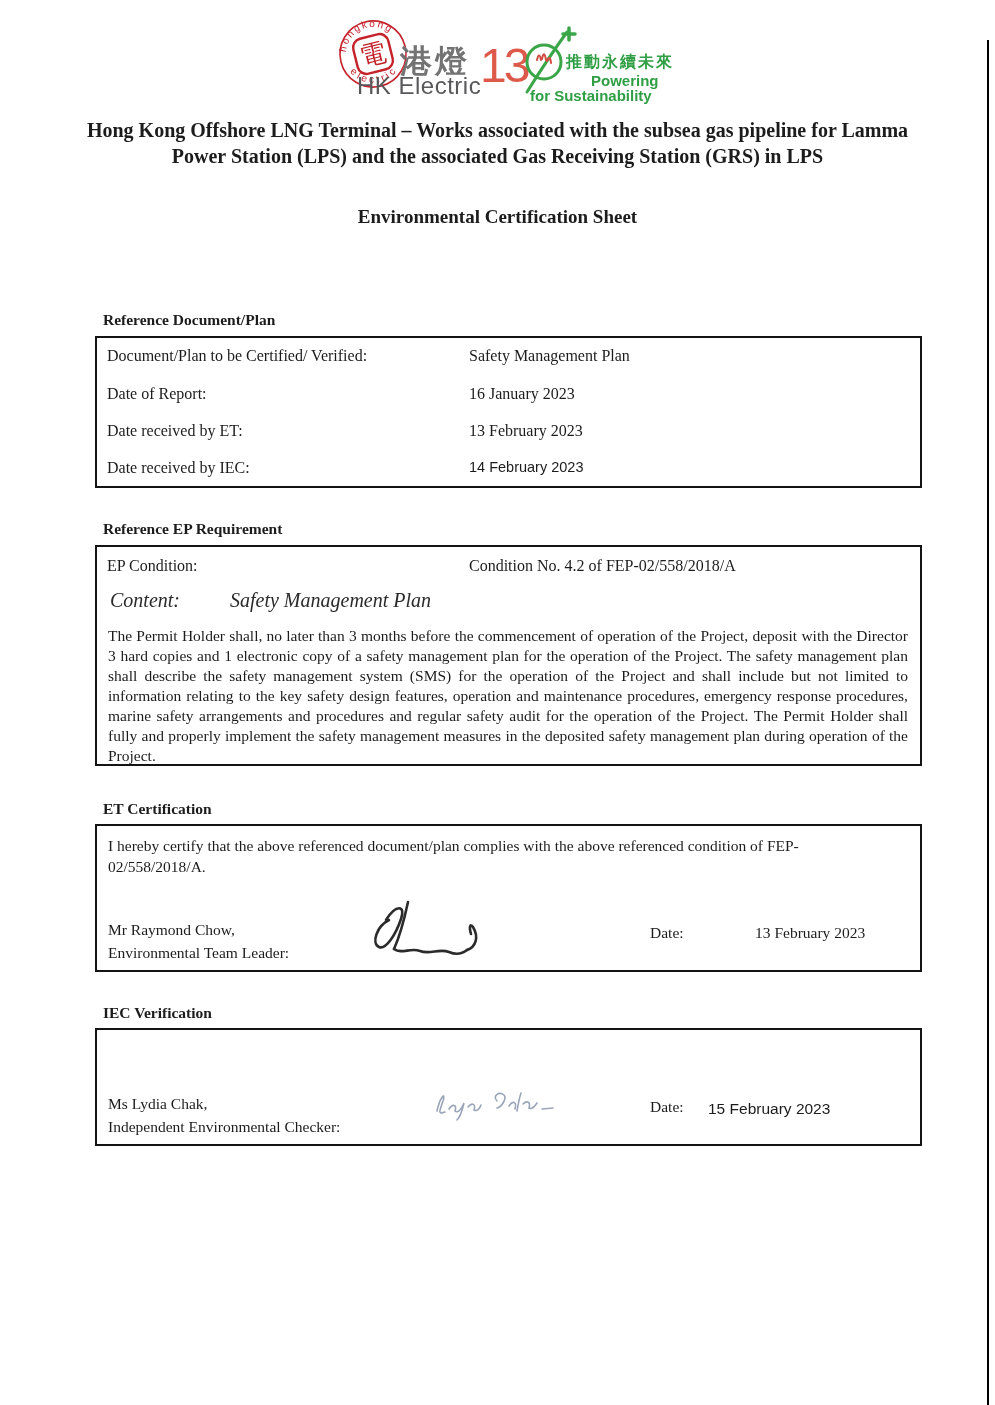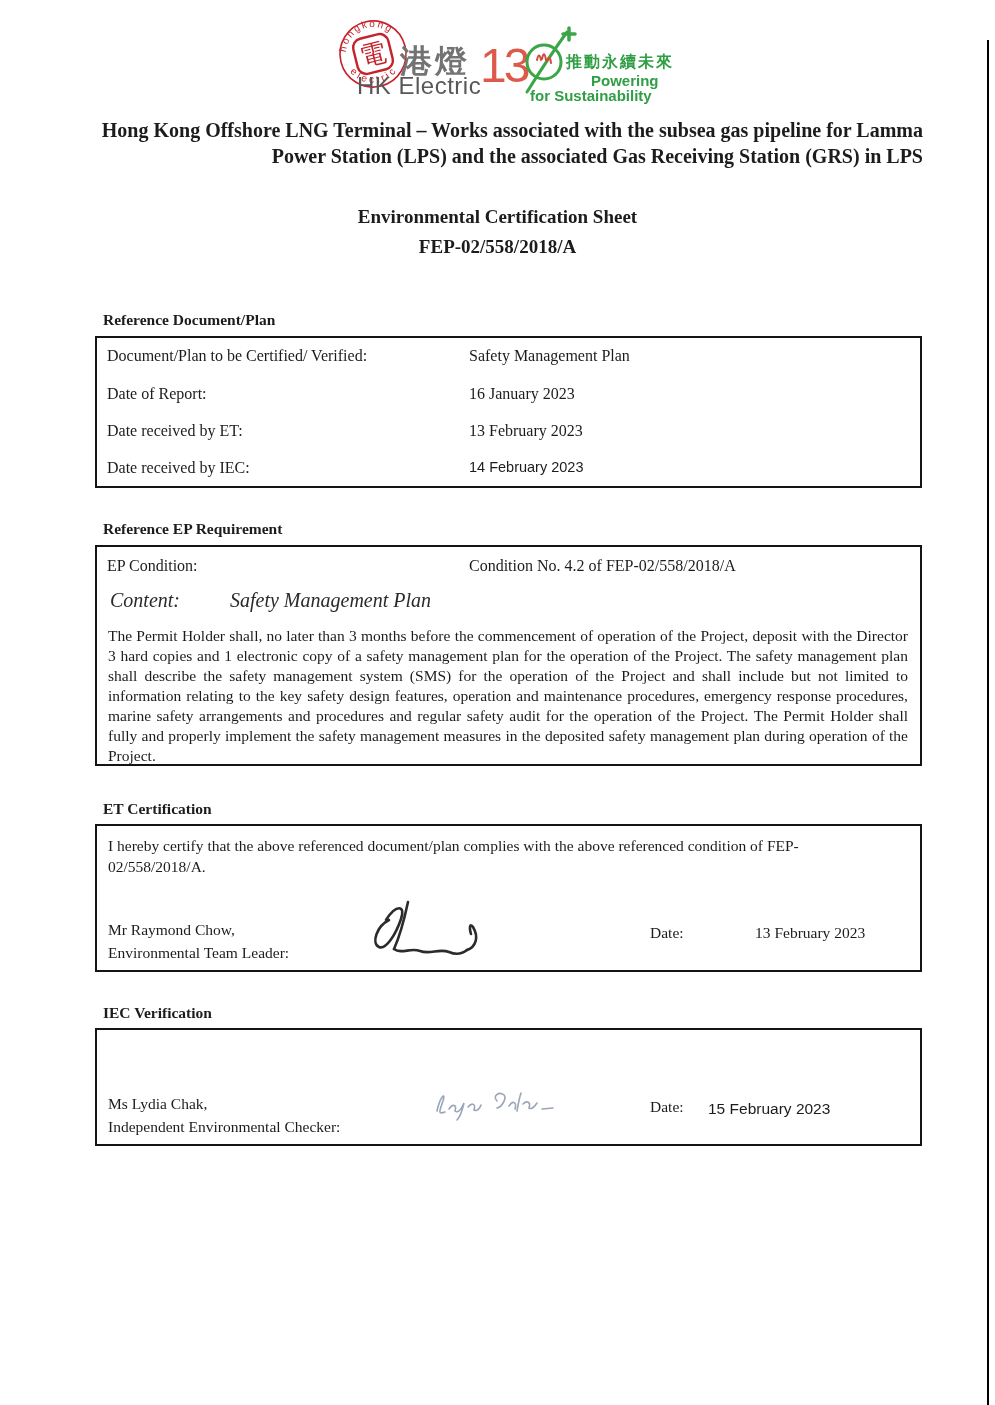--- a/index.html
+++ b/index.html
@@ -8,21 +8,21 @@
     margin:0 auto;overflow:hidden;
     font-family:"Liberation Serif",serif;color:#1c1c1c;
   }
   .abs{position:absolute;}
   
   .brand-cn{font-size:32px;font-weight:600;color:#737373;letter-spacing:3px;font-family:"DejaVu Sans",sans-serif;}
   .brand-en{font-size:24px;font-weight:500;color:#58585b;font-family:"Liberation Sans",sans-serif;letter-spacing:0.5px;}
   .tag-cn{font-size:16px;font-weight:bold;color:#2f9e44;letter-spacing:2px;font-family:"DejaVu Sans",sans-serif;}
   .tag-en{font-size:15px;font-weight:bold;color:#2f9e44;font-family:"Liberation Sans",sans-serif;}
   
-  .doc-title{left:72px;top:117px;width:851px;text-align:right;font-size:20px;font-weight:bold;line-height:26px;font-family:Liberation Serif, serif;}
+  .doc-title{left:72px;top:117px;width:851px;text-align:center;font-size:20px;font-weight:bold;line-height:26px;font-family:Liberation Serif, serif;}
   .doc-subtitle{left:72px;top:206px;width:851px;text-align:center;font-size:19px;font-weight:bold;}
   .doc-permit{left:72px;top:236px;width:851px;text-align:center;font-size:19px;font-weight:bold;}
   
   .sec-h{left:103px;font-size:15.5px;font-weight:bold;}
   
   .box{left:95px;width:823px;border:2px solid #141414;background:#fff;}
   .lbl{font-size:16px;}
   .val{font-size:16px;}
   .sans{font-family:"Liberation Sans",sans-serif;font-size:14.5px;}
   .ital{font-style:italic;font-size:20px;color:#2a2a2a;}
@@ -62,21 +62,20 @@
     <path d="M47 66 C57 50 74 24 87 6" fill="none" stroke="#3aa648" stroke-width="3" stroke-linecap="round"></path>
     <path d="M57 34 q2 -9 4 0 M62 33 q2 -10 4 1 M67 35 q3 -7 4 2" fill="none" stroke="#d14a41" stroke-width="2" stroke-linecap="round"></path>
     <path d="M89 2 v12 M83 8 h12" stroke="#3aa648" stroke-width="3.5" stroke-linecap="round"></path>
   </svg>
   <div class="abs tag-cn" style="left:566px;top:52px;">推動永續未來</div>
   <div class="abs tag-en" style="left:566px;top:72px;margin-left:25px;">Powering</div>
   <div class="abs tag-en" style="left:530px;top:87px;">for Sustainability</div>
 
   <div class="abs doc-title">Hong Kong Offshore LNG Terminal – Works associated with the subsea gas pipeline for Lamma Power Station (LPS) and the associated Gas Receiving Station (GRS) in LPS</div>
   <div class="abs doc-subtitle">Environmental Certification Sheet</div>
-  <div class="abs doc-permit">FEP-02/558/2018/A</div>
 
   <div class="abs sec-h" style="top:311px;">Reference Document/Plan</div>
   <div class="abs box" style="top:336px;height:148px;">
     <div class="abs" style="left:10px;top:9px;">
       <span class="lbl">Document/Plan to be Certified/ Verified:</span>
     </div>
     <div class="abs val" style="left:372px;top:9px;">Safety Management Plan</div>
 
     <div class="abs lbl" style="left:10px;top:47px;">Date of Report:</div>
     <div class="abs val" style="left:372px;top:47px;">16 January 2023</div>

